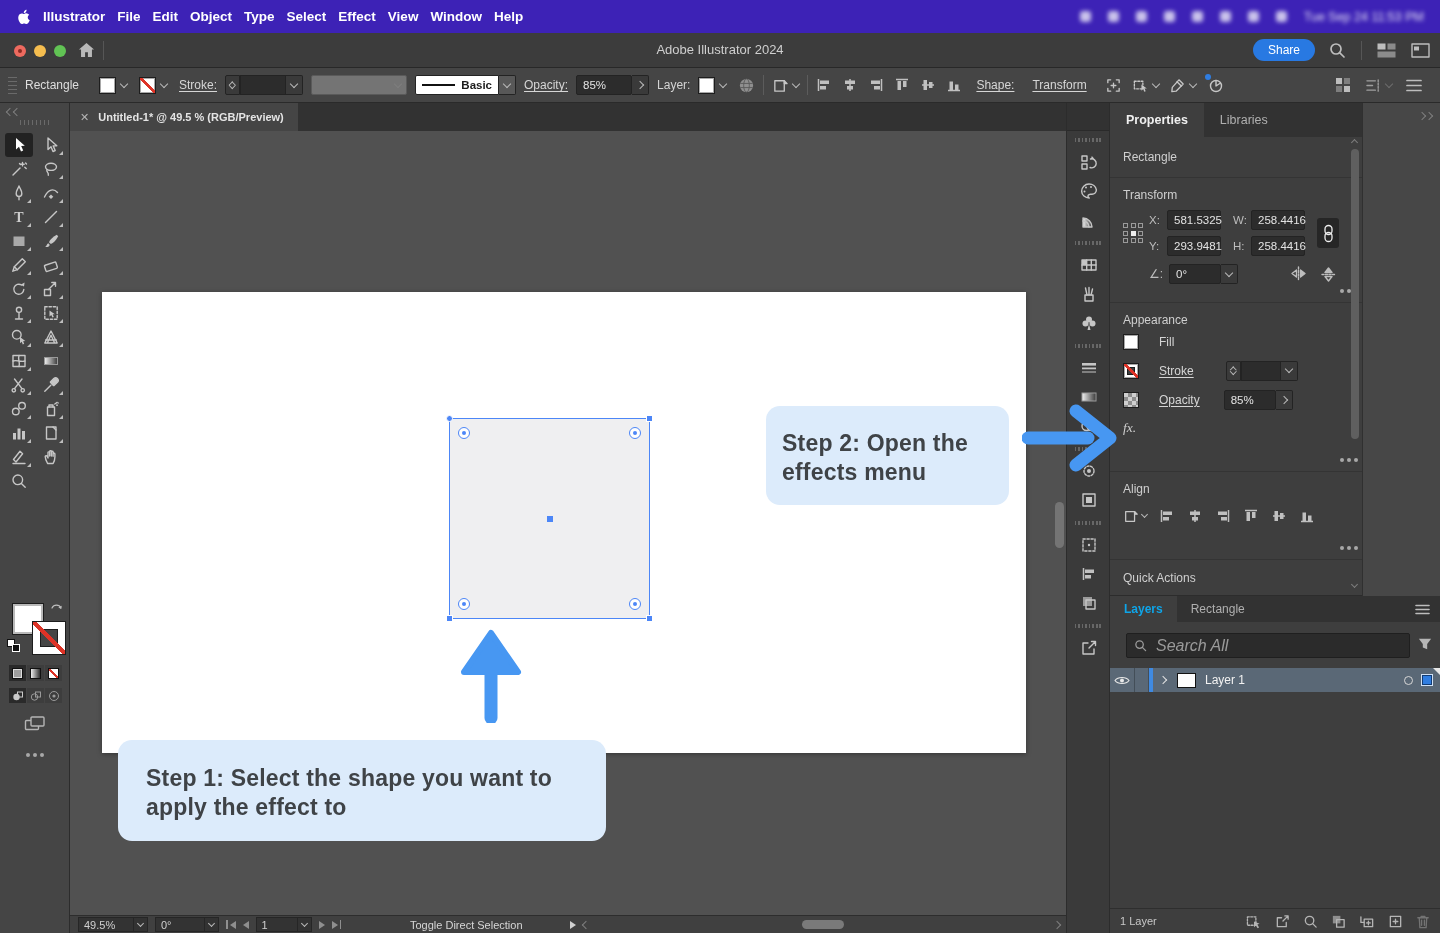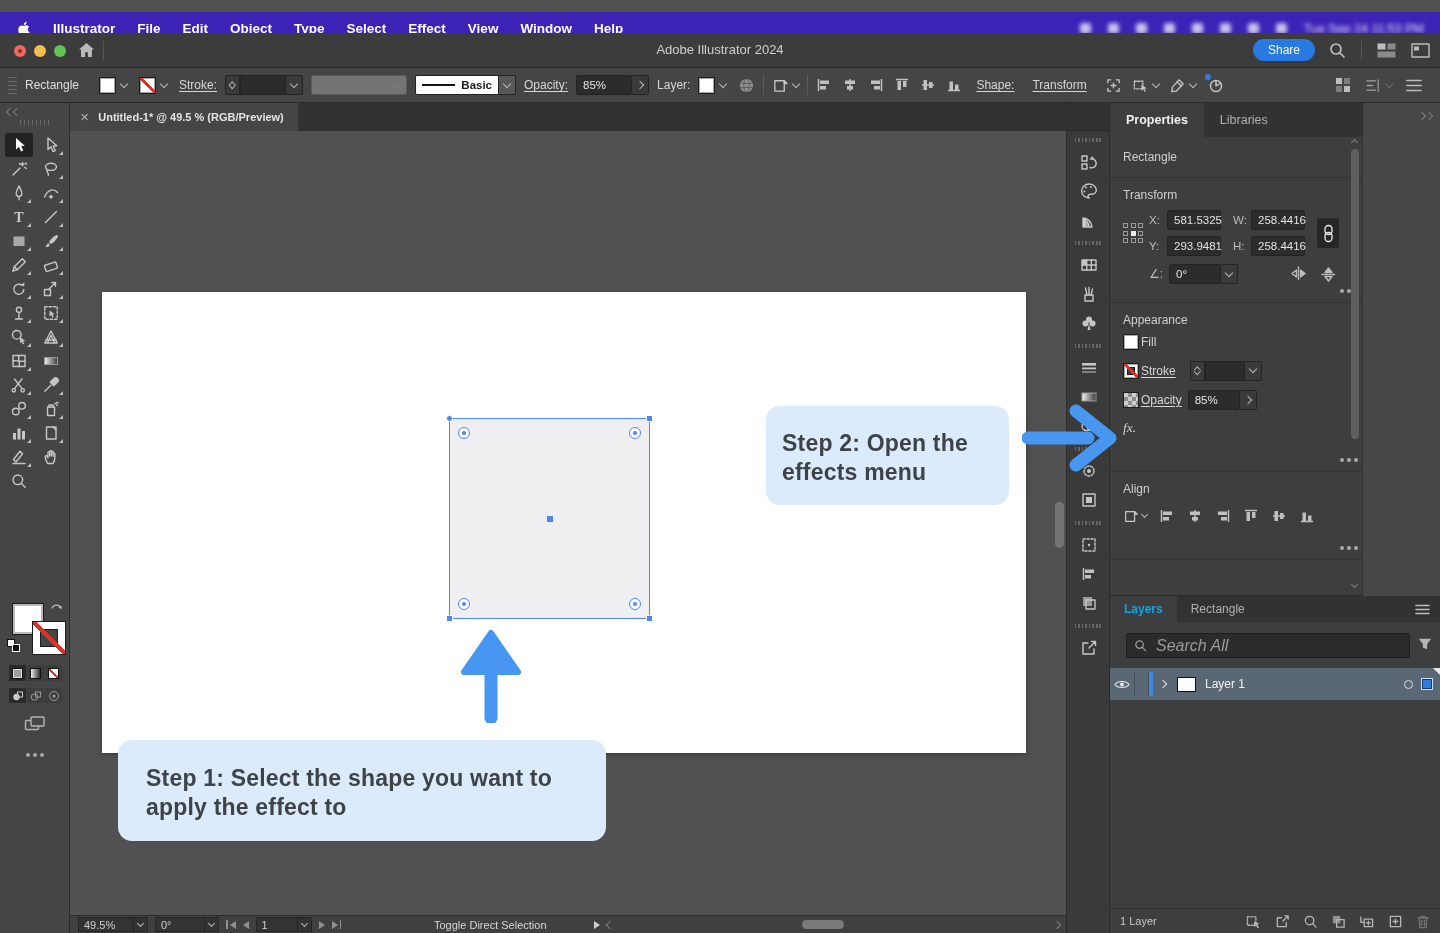--- a/index.html
+++ b/index.html
@@ -25,22 +25,22 @@
   .sw.none::after{content:'';position:absolute;inset:0;background:linear-gradient(45deg,transparent 44%,#dd3327 44%,#dd3327 58%,transparent 58%)}
   .stroke-hole::before{content:'';position:absolute;inset:4px;background:#3e3e3e;box-shadow:0 0 0 1px #1d1d1d}
   .checker{width:16px;height:16px;border:1px solid #1d1d1d;background-color:#cfcfcf;
      background-image:linear-gradient(45deg,#8d8d8d 25%,transparent 25%,transparent 75%,#8d8d8d 75%),
                       linear-gradient(45deg,#8d8d8d 25%,transparent 25%,transparent 75%,#8d8d8d 75%);
      background-size:8px 8px;background-position:0 0,4px 4px}
   svg{display:block}
   .ic{stroke:#c6c6c6;fill:none;stroke-width:1.4;stroke-linecap:round;stroke-linejoin:round}
 
   
-  #menubar{position:absolute;left:0;top:12px;width:1440px;height:33px;background:#3d22b6;
-           display:flex;align-items:center;padding:0 16px;gap:22px;color:#fff;font-size:13.5px}
+  #menubar{position:absolute;left:0;top:0;width:1440px;height:33px;background:#3d22b6;
+           display:flex;align-items:center;padding:0 16px;gap:12px;color:#fff;font-size:13.5px}
   #menubar .app{font-weight:700}
   #menubar .mitem{font-weight:700}
   #mstatus{margin-left:auto;display:flex;align-items:center;gap:17px;filter:blur(2px);opacity:.85}
   #mstatus .blob{width:11px;height:11px;background:rgba(255,255,255,.85);border-radius:3px}
   #mstatus .time{font-size:12.5px;white-space:nowrap}
 
   
   #titlebar{position:absolute;left:0;top:33px;width:1440px;height:35px;background:#3c3c3c;border-bottom:1px solid #282828}
   .tl{position:absolute;top:12px;width:12px;height:12px;border-radius:50%}
   #tl-close{left:14px;background:#ee6a5f}
@@ -137,21 +137,21 @@
 
   
   #statusbar{position:absolute;left:70px;top:915px;width:996px;height:18px;background:#404040;border-top:1px solid #2d2d2d;
              display:flex;align-items:center;gap:7px;padding:0 8px;font-size:11px;color:#d0d0d0}
   .sfield{background:#333;border:1px solid #262626;height:15px;display:flex;align-items:center;padding:0 5px;min-width:40px}
   .scell{width:14px;height:15px;background:#333;border:1px solid #262626;border-left:none;display:flex;align-items:center;justify-content:center}
   .navic{display:flex;align-items:center;gap:2px;opacity:.75}
   .tri{width:0;height:0;border-top:4px solid transparent;border-bottom:4px solid transparent}
   .tri.l{border-right:6px solid #aaa}.tri.r{border-left:6px solid #aaa}
   .bar{width:1.5px;height:9px;background:#aaa}
-  #sb-action{margin-left:86px;color:#d6d6d6}
+  #sb-action{margin-left:62px;color:#d6d6d6}
   #hthumb{position:absolute;left:732px;top:4px;width:42px;height:9px;border-radius:5px;background:#7a7a7a}
   #sb-rchev{position:absolute;right:6px;top:6px}
 
   
   #dock{position:absolute;left:1066px;top:103px;width:44px;height:830px;background:#3a3a3a;
         border-left:1px solid #2c2c2c;border-right:1px solid #2c2c2c}
   #dock .head{height:28px;background:#323232;border-bottom:1px solid #2a2a2a}
   #dock .grip{width:26px;height:4px;margin:7px auto 5px;
               background:repeating-linear-gradient(90deg,#676767 0 1.5px,transparent 1.5px 3.5px)}
   #dock .dicon{width:44px;height:29px;display:flex;align-items:center;justify-content:center}
@@ -168,21 +168,21 @@
   #tgrid{display:grid;grid-template-columns:26px 18px 54px 12px 18px 54px 12px 26px;align-items:center;row-gap:6px;margin-top:8px}
   #tgrid .lab{color:#bdbdbd;font-size:11.5px}
   .refgrid{display:grid;grid-template-columns:repeat(3,5px);grid-gap:2.5px;width:20px}
   .refgrid i{display:block;width:5px;height:5px;border:1px solid #9a9a9a}
   .refgrid i.c{background:#ececec;border-color:#ececec}
   .linkbtn{width:22px;height:30px;background:#262626;border-radius:3px;display:flex;align-items:center;justify-content:center;grid-row:span 2}
   #angrow{display:flex;align-items:center;gap:6px;margin-top:8px;margin-left:26px}
   #angrow .flips{display:flex;gap:14px;margin-left:46px}
   .secmore{position:absolute;right:18px;bottom:9px}
   #sec-appearance{top:166px;height:169px}
-  .arow{display:flex;align-items:center;gap:2px;height:29px}
+  .arow{display:flex;align-items:center;gap:20px;height:29px}
   .arow:first-of-type{margin-top:6px}
   #fxrow{margin-top:6px;font-style:italic;font-size:13.5px;color:#cfcfcf;font-family:"Liberation Serif",serif}
   #sec-align{top:335px;height:88px}
   #alicons{display:flex;align-items:center;gap:12px;margin-top:12px}
   #sec-qa{top:423px;height:36px;border-bottom:none;display:flex;align-items:center}
   #props-scroll{position:absolute;left:1350px;top:137px;width:10px;height:459px}
   #props-scroll .thumb{position:absolute;left:1px;top:12px;width:8px;height:290px;border-radius:4px;background:#5f5f5f}
   #props-scroll .cu,#props-scroll .cdn{position:absolute;left:2px}
   #pspacer{position:absolute;left:1362px;top:103px;width:78px;height:493px;background:#474747;border-left:1px solid #303030}
   #pcollapse{position:absolute;right:8px;top:10px;display:flex;gap:1px}
@@ -191,21 +191,21 @@
   #layers-tabs{position:absolute;left:1110px;top:596px;width:330px;height:26px;background:#323232;display:flex;align-items:center}
   #layers-tabs .tab{height:26px;display:flex;align-items:center;padding:0 14px;font-size:12px;color:#b0b0b0}
   #layers-tabs .tab.on{background:#3e3e3e;color:#0ea5e9;font-weight:700}
   #layers-menu{margin-left:auto;margin-right:10px}
   #layers-body{position:absolute;left:1110px;top:622px;width:330px;height:286px;background:#3e3e3e}
   #lsearch{position:absolute;left:16px;top:11px;width:284px;height:25px;background:#2b2b2b;border:1px solid #1f1f1f;
            border-radius:2px;display:flex;align-items:center;gap:7px;padding:0 7px}
   #lsearch input{flex:1;background:transparent;border:none;outline:none;color:#d8d8d8;font-size:16px;font-family:inherit}
   #lsearch input::placeholder{color:#9a9a9a;font-style:italic}
   #lfilter{position:absolute;right:7px;top:15px}
-  #lrow{position:absolute;left:0;top:46px;width:330px;height:32px;background:#5a6876;display:flex;align-items:center}
+  #lrow{position:absolute;left:0;top:46px;width:330px;height:24px;background:#5a6876;display:flex;align-items:center}
   #lrow .cell{height:24px;display:flex;align-items:center;justify-content:center;border-right:1px solid rgba(0,0,0,.25)}
   #lrow .eye{width:25px}
   #lrow .spacer{width:14px}
   #lrow .accent{width:4px;height:24px;background:#3f8ae2}
   #lrow .disc{width:20px;display:flex;align-items:center;justify-content:center}
   #lrow .thumb{width:19px;height:15px;background:#fdfdfd;border:1px solid #111;margin:0 4px}
   #lrow .name{color:#f2f2f2;font-size:12px;margin-left:5px;flex:1}
   #lrow .target{width:9px;height:9px;border:1px solid #d7d7d7;border-radius:50%;margin-right:9px}
   #lrow .selbox{width:10px;height:10px;background:#2f7de1;border:1px solid #123c74;outline:1px solid #cfe0f4;margin-right:8px}
   #lrow .corner{position:absolute;right:0;top:0;border-left:7px solid transparent;border-top:7px solid #e8e8e8}
@@ -1032,20 +1032,23 @@
           </span>
         <span>
             <svg width="16" height="16" viewBox="0 0 16 16">
               <use href="#al-vb"></use>
             </svg>
           </span>
       </div>
       <span class="more secmore"></span>
     </div>
 
+    <div class="sec" id="sec-qa">
+      <span class="title">Quick Actions</span>
+    </div>
   </div>
   <div id="props-scroll">
     <i class="chev cu dim cu" style="position:absolute;left:2px;top:3px;width:5px;height:5px"></i>
     <span class="thumb"></span>
     <i class="chev cd dim" style="position:absolute;left:2px;top:448px;width:5px;height:5px"></i>
   </div>
   <div id="pspacer">
     <span id="pcollapse">
         <i class="chev cr dim"></i>
         <i class="chev cr dim"></i>

